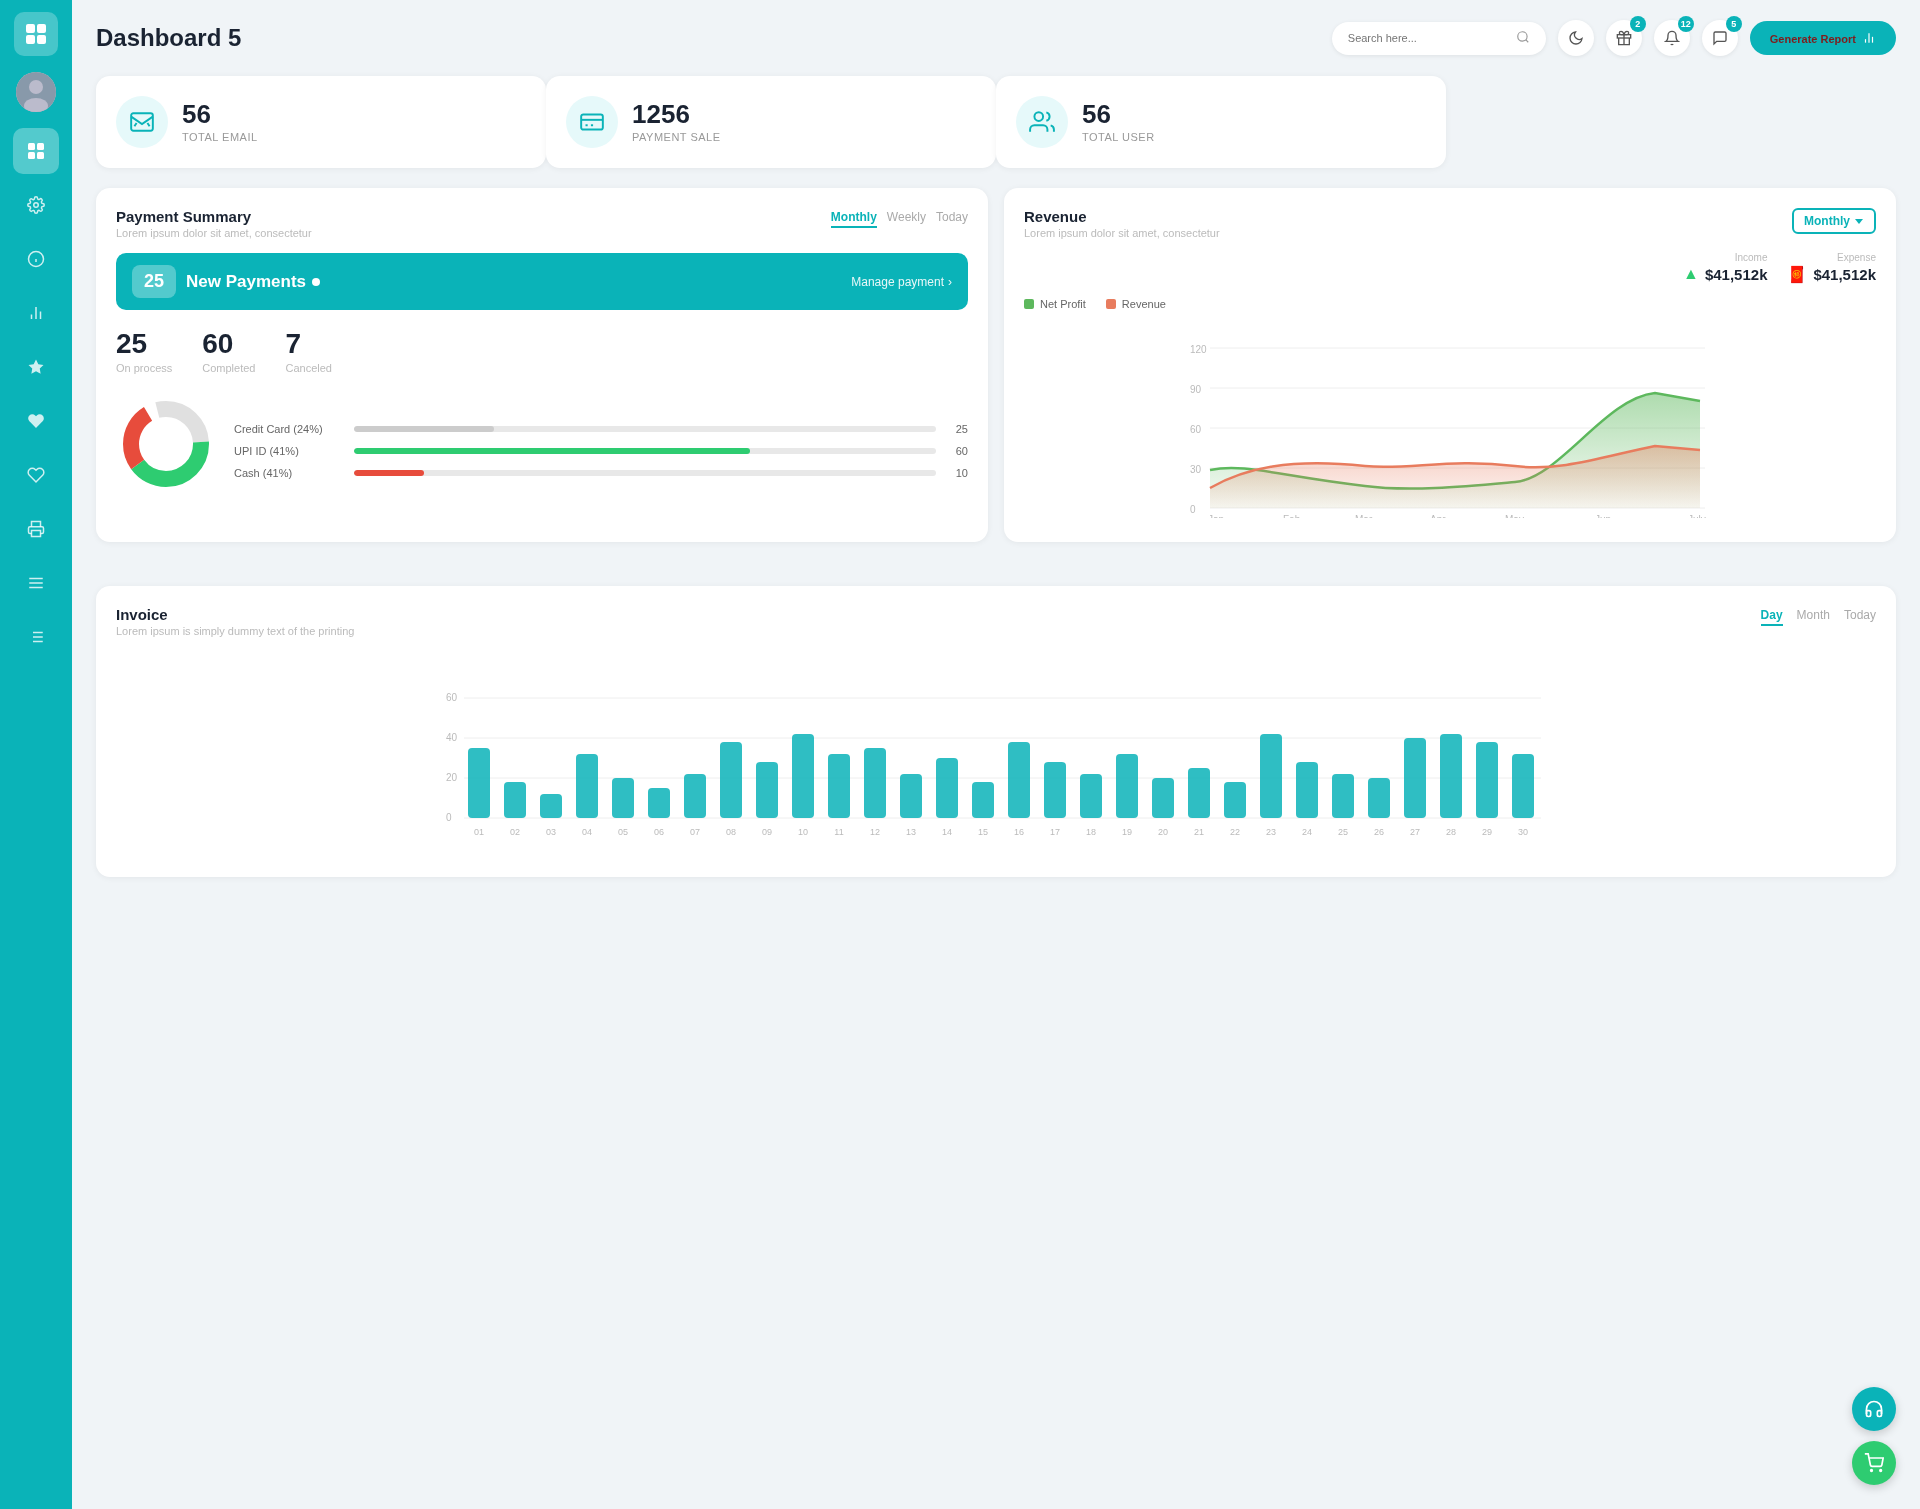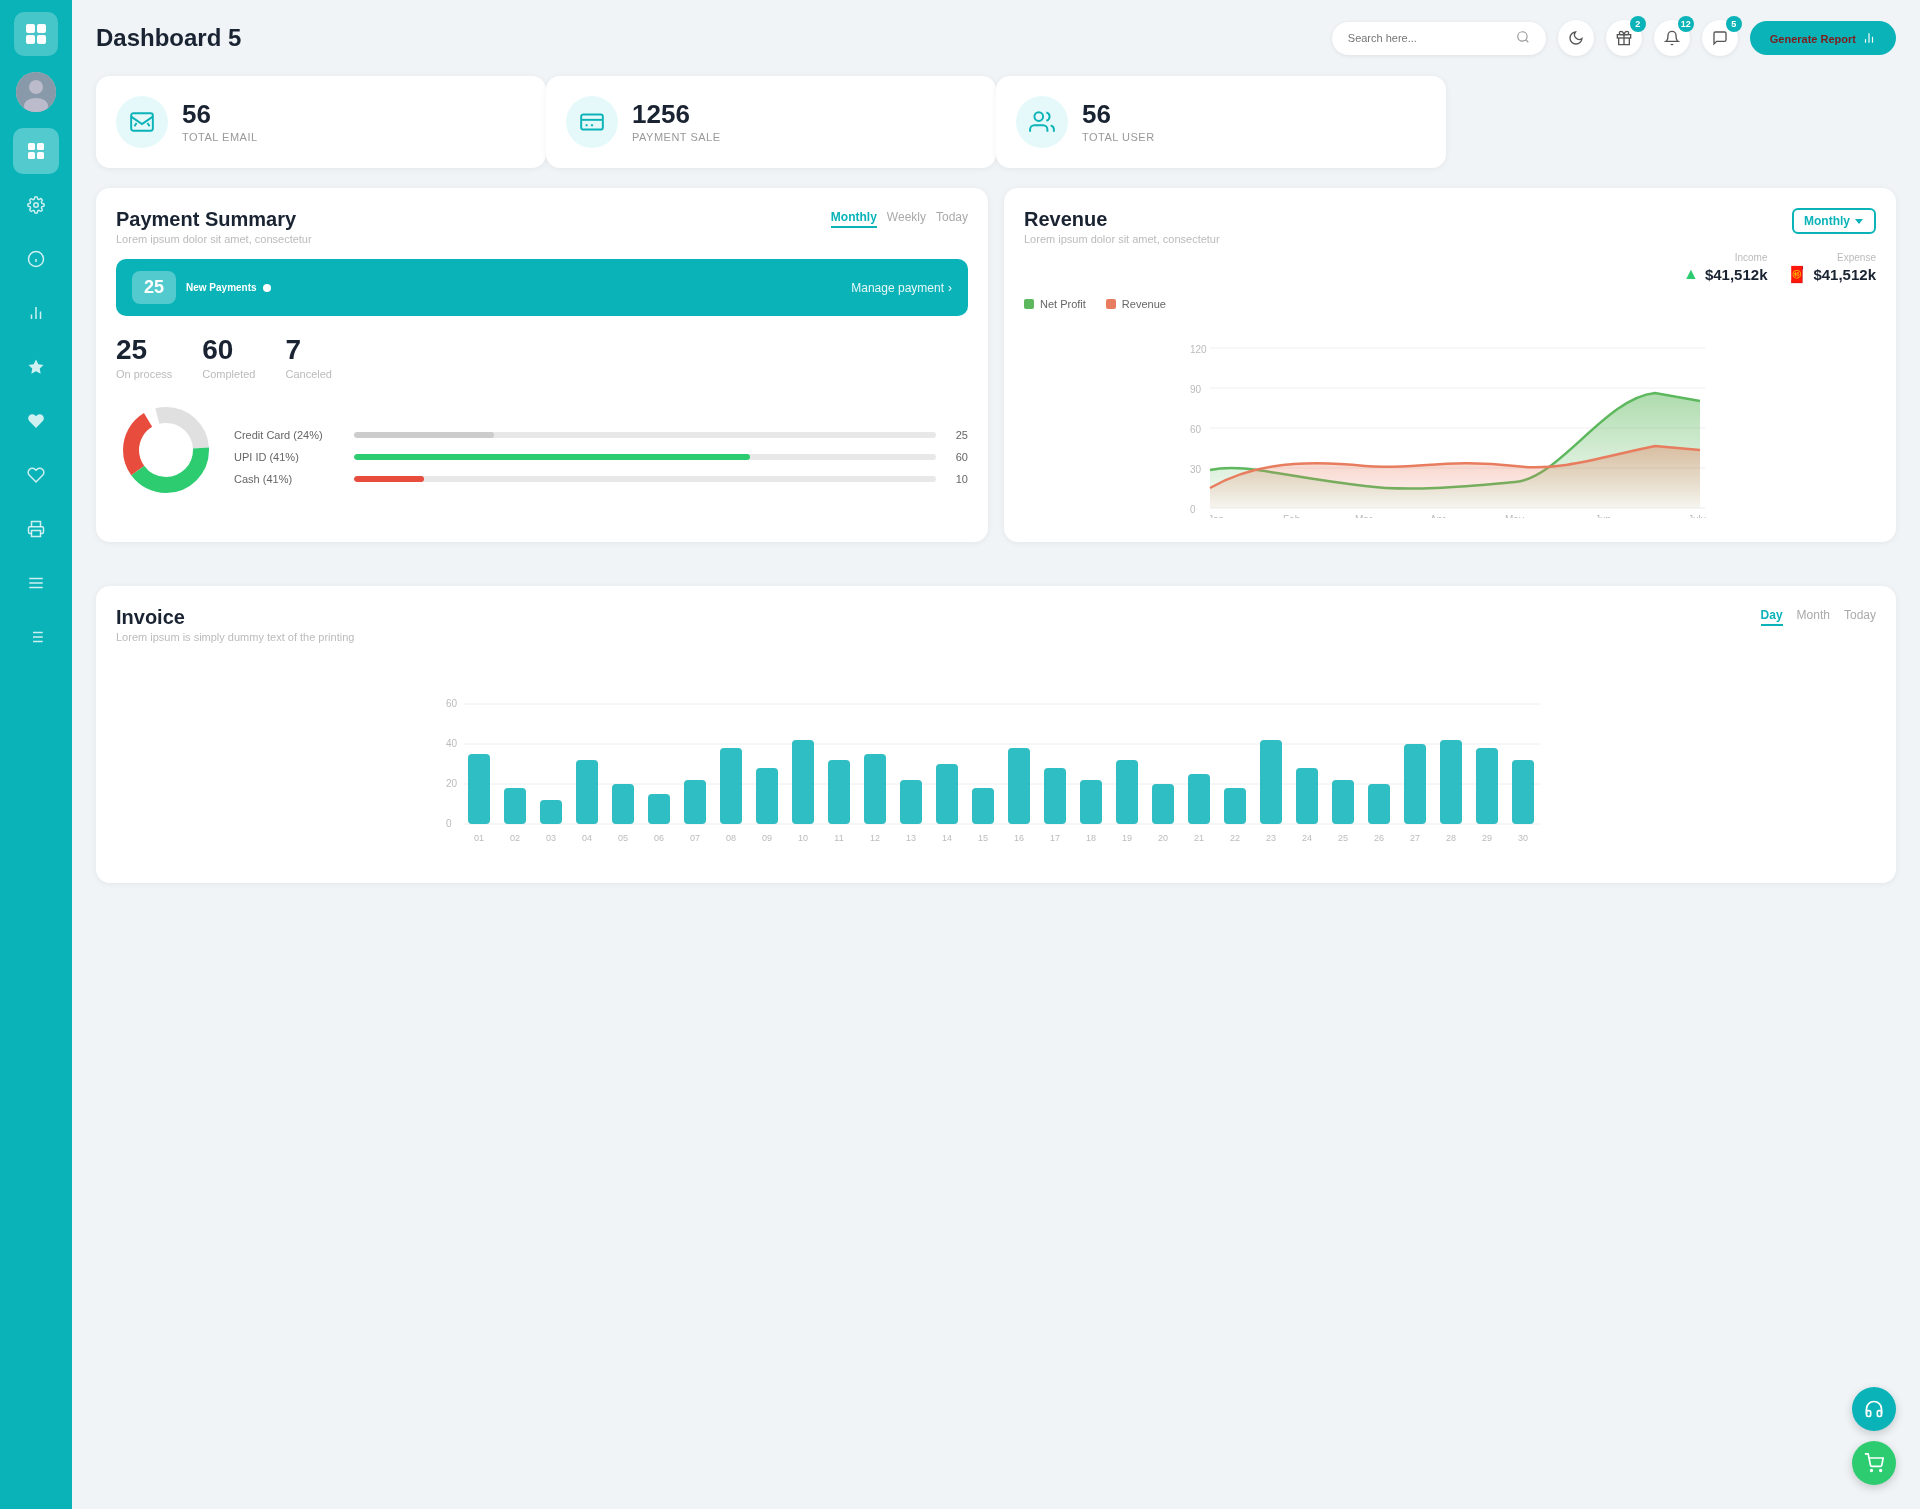--- a/index.html
+++ b/index.html
@@ -168,21 +168,21 @@
       margin-bottom: 20px;
     }
 
     .card {
       background: white;
       border-radius: 14px;
       padding: 20px;
       box-shadow: 0 1px 6px rgba(0,0,0,0.06);
     }
     .card-title {
-      font-size: 20px;
+      font-size: 15px;
       font-weight: 700;
       color: #1a2332;
     }
     .card-subtitle {
       font-size: 11px;
       color: #bbb;
       margin-top: 2px;
     }
     .card-header {
       display: flex;
@@ -224,21 +224,21 @@
     .np-badge {
       background: rgba(255,255,255,0.3);
       color: white;
       border-radius: 8px;
       padding: 6px 12px;
       font-size: 18px;
       font-weight: 700;
     }
     .np-label {
       color: white;
-      font-size: 10px;
+      font-size: 17px;
       font-weight: 600;
       display: flex;
       align-items: center;
       gap: 6px;
     }
     .np-dot {
       width: 8px; height: 8px;
       background: #fff;
       border-radius: 50%;
     }

